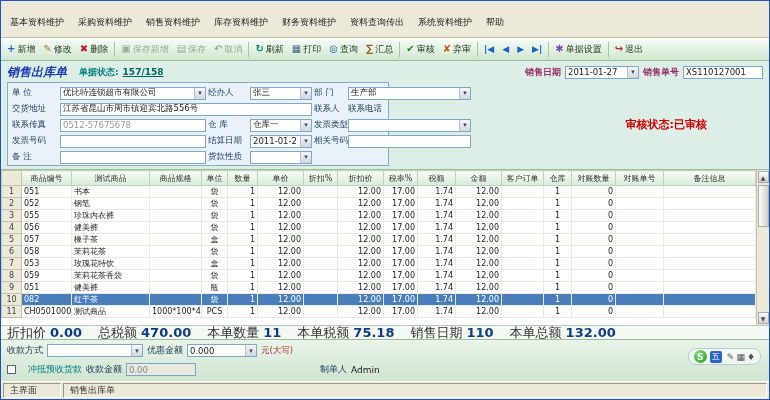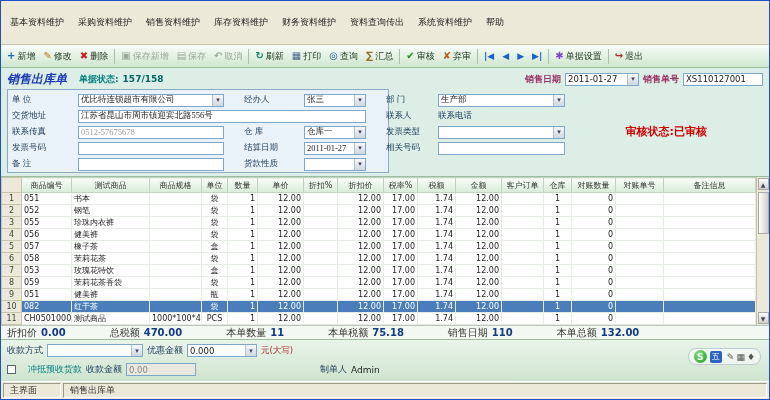--- a/index.html
+++ b/index.html
@@ -8,63 +8,63 @@
 .window{width:770px;height:400px;display:flex;flex-direction:column;border:1px solid #1c52c8;background:#d9ead9;}
 
 .titlebar{flex:0 0 18px;display:flex;align-items:center;gap:3px;padding:0 3px;background:linear-gradient(180deg,#5aa0f0,#2a6ad0 45%,#1c52b8);color:#fff;font-size:10px;font-weight:bold;}
 .app-icon{width:11px;height:11px;background:linear-gradient(135deg,#e83030 50%,#f8f8f8 50%);border:1px solid #fff;border-radius:2px;}
 .title-text{flex:1;white-space:nowrap;overflow:hidden;text-overflow:ellipsis;text-shadow:1px 1px 1px #08307a;}
 .win-btns{display:flex;gap:1px;}
 .wbtn{width:15px;height:13px;display:flex;align-items:center;justify-content:center;font-size:8px;background:linear-gradient(#7ab0f8,#2a66d8);border:1px solid #fff;border-radius:2px;color:#fff;}
 .wbtn.close{background:linear-gradient(#f09078,#d04020);}
 
 .menubar{flex:0 0 16px;display:flex;align-items:center;background:#ece9d8;border-bottom:1px solid #c8c4a8;font-size:9px;color:#222;padding-left:2px;}
-.menu-item{padding:15px 7px;white-space:nowrap;}
+.menu-item{padding:8px 7px;white-space:nowrap;margin-top:7px;}
 
 .toolbar{flex:0 0 23px;display:flex;align-items:center;background:linear-gradient(#f8fdf8,#cfe6cf);border-bottom:1px solid #9bbf9b;font-size:9px;padding:0 2px;color:#1a331a;overflow:hidden;}
 .tbtn{display:flex;align-items:center;gap:2px;padding:2px 3px;border:1px solid transparent;border-radius:2px;white-space:nowrap;}
 .ticon{font-size:10px;font-weight:bold;line-height:10px;}
 .tbtn.disabled .tlabel{color:#98a898;}
 .tbtn.nav .tlabel{color:#1a62c8;font-weight:bold;}
 .tsep{width:1px;height:15px;background:#a8c4a8;margin:0 2px;flex:0 0 1px;}
 
 .formarea{flex:0 0 108px;position:relative;background:#ddeee6;padding:1px 6px;}
 .form-top{display:flex;align-items:center;height:20px;gap:4px;}
 .form-title{font-size:12px;font-weight:bold;font-style:italic;color:#1a3ab8;margin-right:8px;white-space:nowrap;}
 .status-label,.status-value{font-size:9px;color:#008080;font-weight:bold;}
-.status-value{color:#006666;}
+.status-value{color:#006666;text-decoration:underline;}
 .spacer{flex:1;}
 .date-label{font-size:9px;color:#993366;font-weight:bold;white-space:nowrap;}
 .combo{display:inline-flex;align-items:center;border:1px solid #7fa8c8;background:#fff;height:13px;}
 .combo input{border:0;outline:0;flex:1;min-width:0;font-size:8.5px;font-family:inherit;padding:0 2px;height:11px;background:transparent;color:#222;}
 .combo .arrow{width:11px;height:11px;background:linear-gradient(#f6f6f6,#cfd8e2);border-left:1px solid #b0c0d0;font-size:7px;display:flex;align-items:center;justify-content:center;color:#446;}
 .combo.small{width:74px;}
 .combo.small2{width:80px;}
 .fields-box{border:1px solid #8aaac8;background:#e8f2f8;width:382px;padding:2px 4px;height:84px;}
-.fgrid{display:grid;grid-template-columns:46px 146px 40px 62px 32px 1fr;grid-auto-rows:16px;align-items:center;column-gap:20px;font-family:Liberation Serif, serif;}
+.fgrid{display:grid;grid-template-columns:46px 146px 40px 62px 32px 1fr;grid-auto-rows:16px;align-items:center;column-gap:2px;}
 .flabel{font-size:8.5px;color:#1a3a5a;white-space:nowrap;}
 .addr{grid-column:2/5;}
 .grey input{color:#999;}
 .audit{position:absolute;right:62px;top:56px;font-size:11px;font-weight:bold;color:#d00000;white-space:nowrap;}
 
 .table-wrap{flex:1;display:flex;background:#fff;border-top:1px solid #9bbf9b;overflow:hidden;}
 .gridbox{flex:1;overflow:hidden;}
 table{border-collapse:collapse;table-layout:fixed;width:100%;}
 th{background:linear-gradient(#f8fcf8,#d8ecd8);border:1px solid #c0d4c0;font-size:8px;font-weight:normal;color:#333;height:15px;padding:0 1px;white-space:nowrap;overflow:hidden;}
 td{border-right:1px solid #e4ece4;border-bottom:1px solid #e4ece4;font-size:8px;height:11px;line-height:11px;padding:0 2px;white-space:nowrap;overflow:hidden;color:#222;}
 td.rn,th.rn{background:#ece9d8;border:1px solid #c8c4a8;text-align:center;color:#444;}
 td.r{text-align:right;}td.c{text-align:center;}
 tr.sel td{background:#4a7ebb;color:#fff;}
 tr.sel td.rn{background:#ece9d8;color:#444;}
 .vscroll{flex:0 0 13px;background:#ece9d8;border-left:1px solid #c8c4a8;display:flex;flex-direction:column;align-items:center;font-size:6px;color:#446;}
 .sarrow{height:12px;width:11px;margin-top:1px;background:linear-gradient(#fdfdfd,#d4d0c0);border:1px solid #aaa;display:flex;align-items:center;justify-content:center;}
 .sthumb{flex:0 0 42px;width:11px;background:linear-gradient(90deg,#fdfdfd,#d4d0c0);border:1px solid #aaa;margin-top:2px;}
 .sarrow.down{margin-top:auto;margin-bottom:1px;}
 
-.summary{flex:0 0 14px;display:flex;align-items:center;background:#f4f8f2;border-top:1px solid #b8c8b8;font-size:10px;padding-left:6px;gap:44px;overflow:hidden;}
+.summary{flex:0 0 14px;display:flex;align-items:center;background:#f4f8f2;border-top:1px solid #b8c8b8;font-size:13px;padding-left:6px;gap:16px;overflow:hidden;}
 .sitem{white-space:nowrap;}
 .slabel{color:#333;margin-right:4px;}
 .svalue{color:#103a8a;font-weight:bold;}
 
 .payment{flex:0 0 42px;position:relative;background:linear-gradient(#eaf4ea,#cfe4cf);border-top:1px solid #9bbf9b;padding:3px 6px;font-size:9px;display:flex;flex-direction:column;gap:4px;}
 .prow{display:flex;align-items:center;gap:4px;height:15px;}
 .plabel{color:#1a3a5a;white-space:nowrap;}
 .combo.pm{width:96px;}
 .combo.amt{width:70px;}
 .pin{width:70px;height:13px;border:1px solid #7fa8c8;font-size:8.5px;padding:0 2px;font-family:inherit;}

